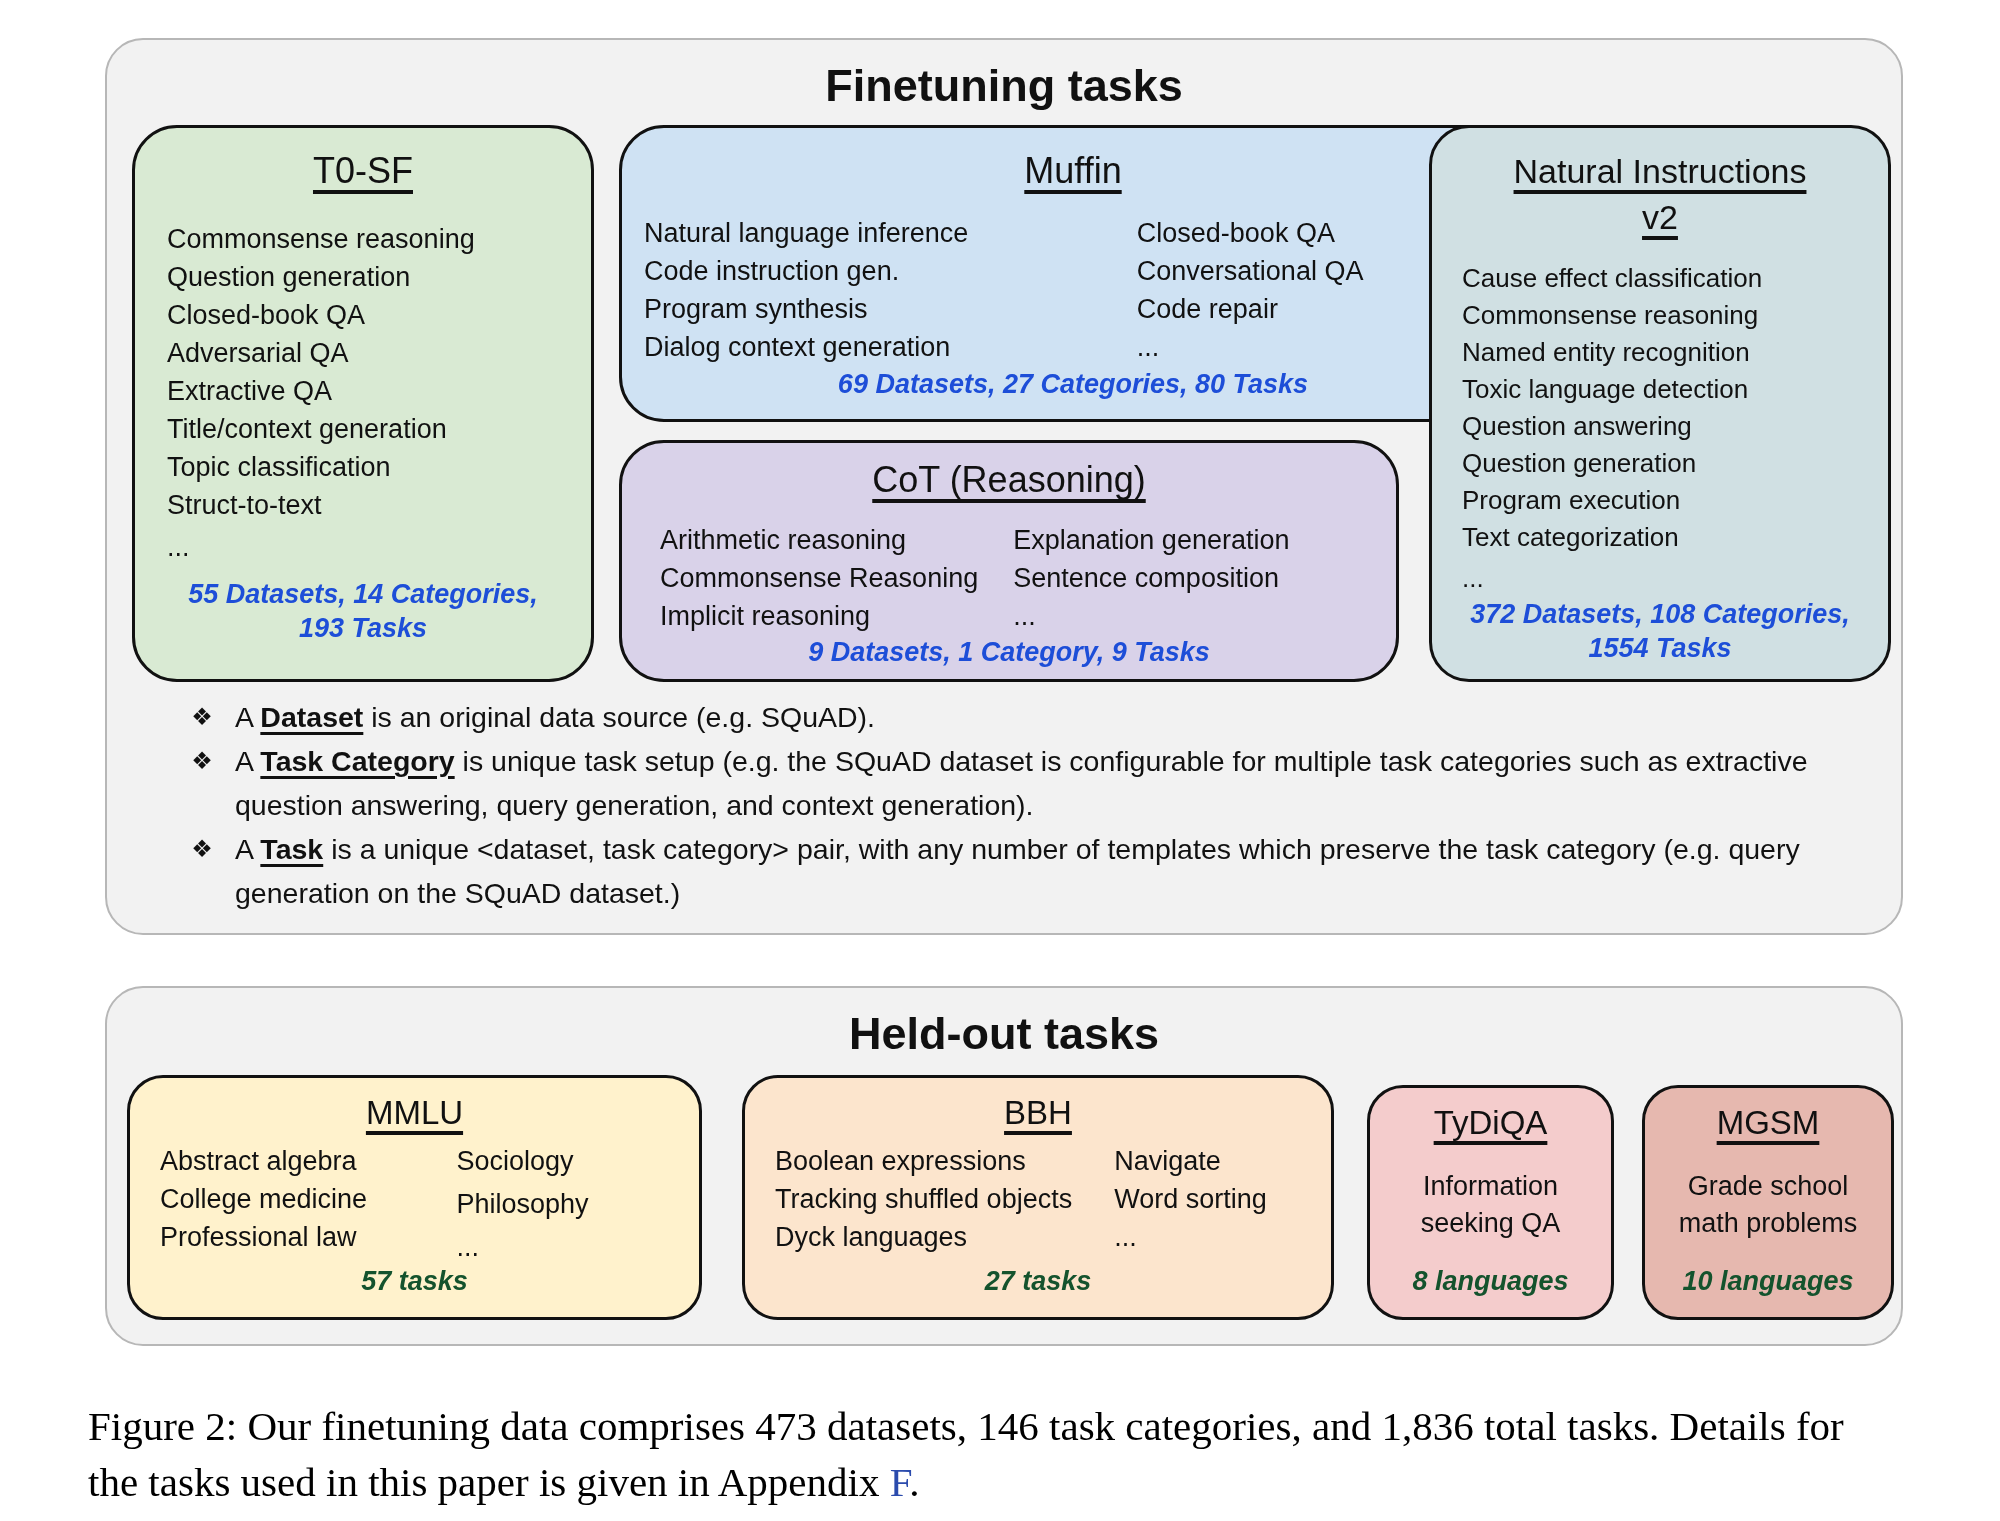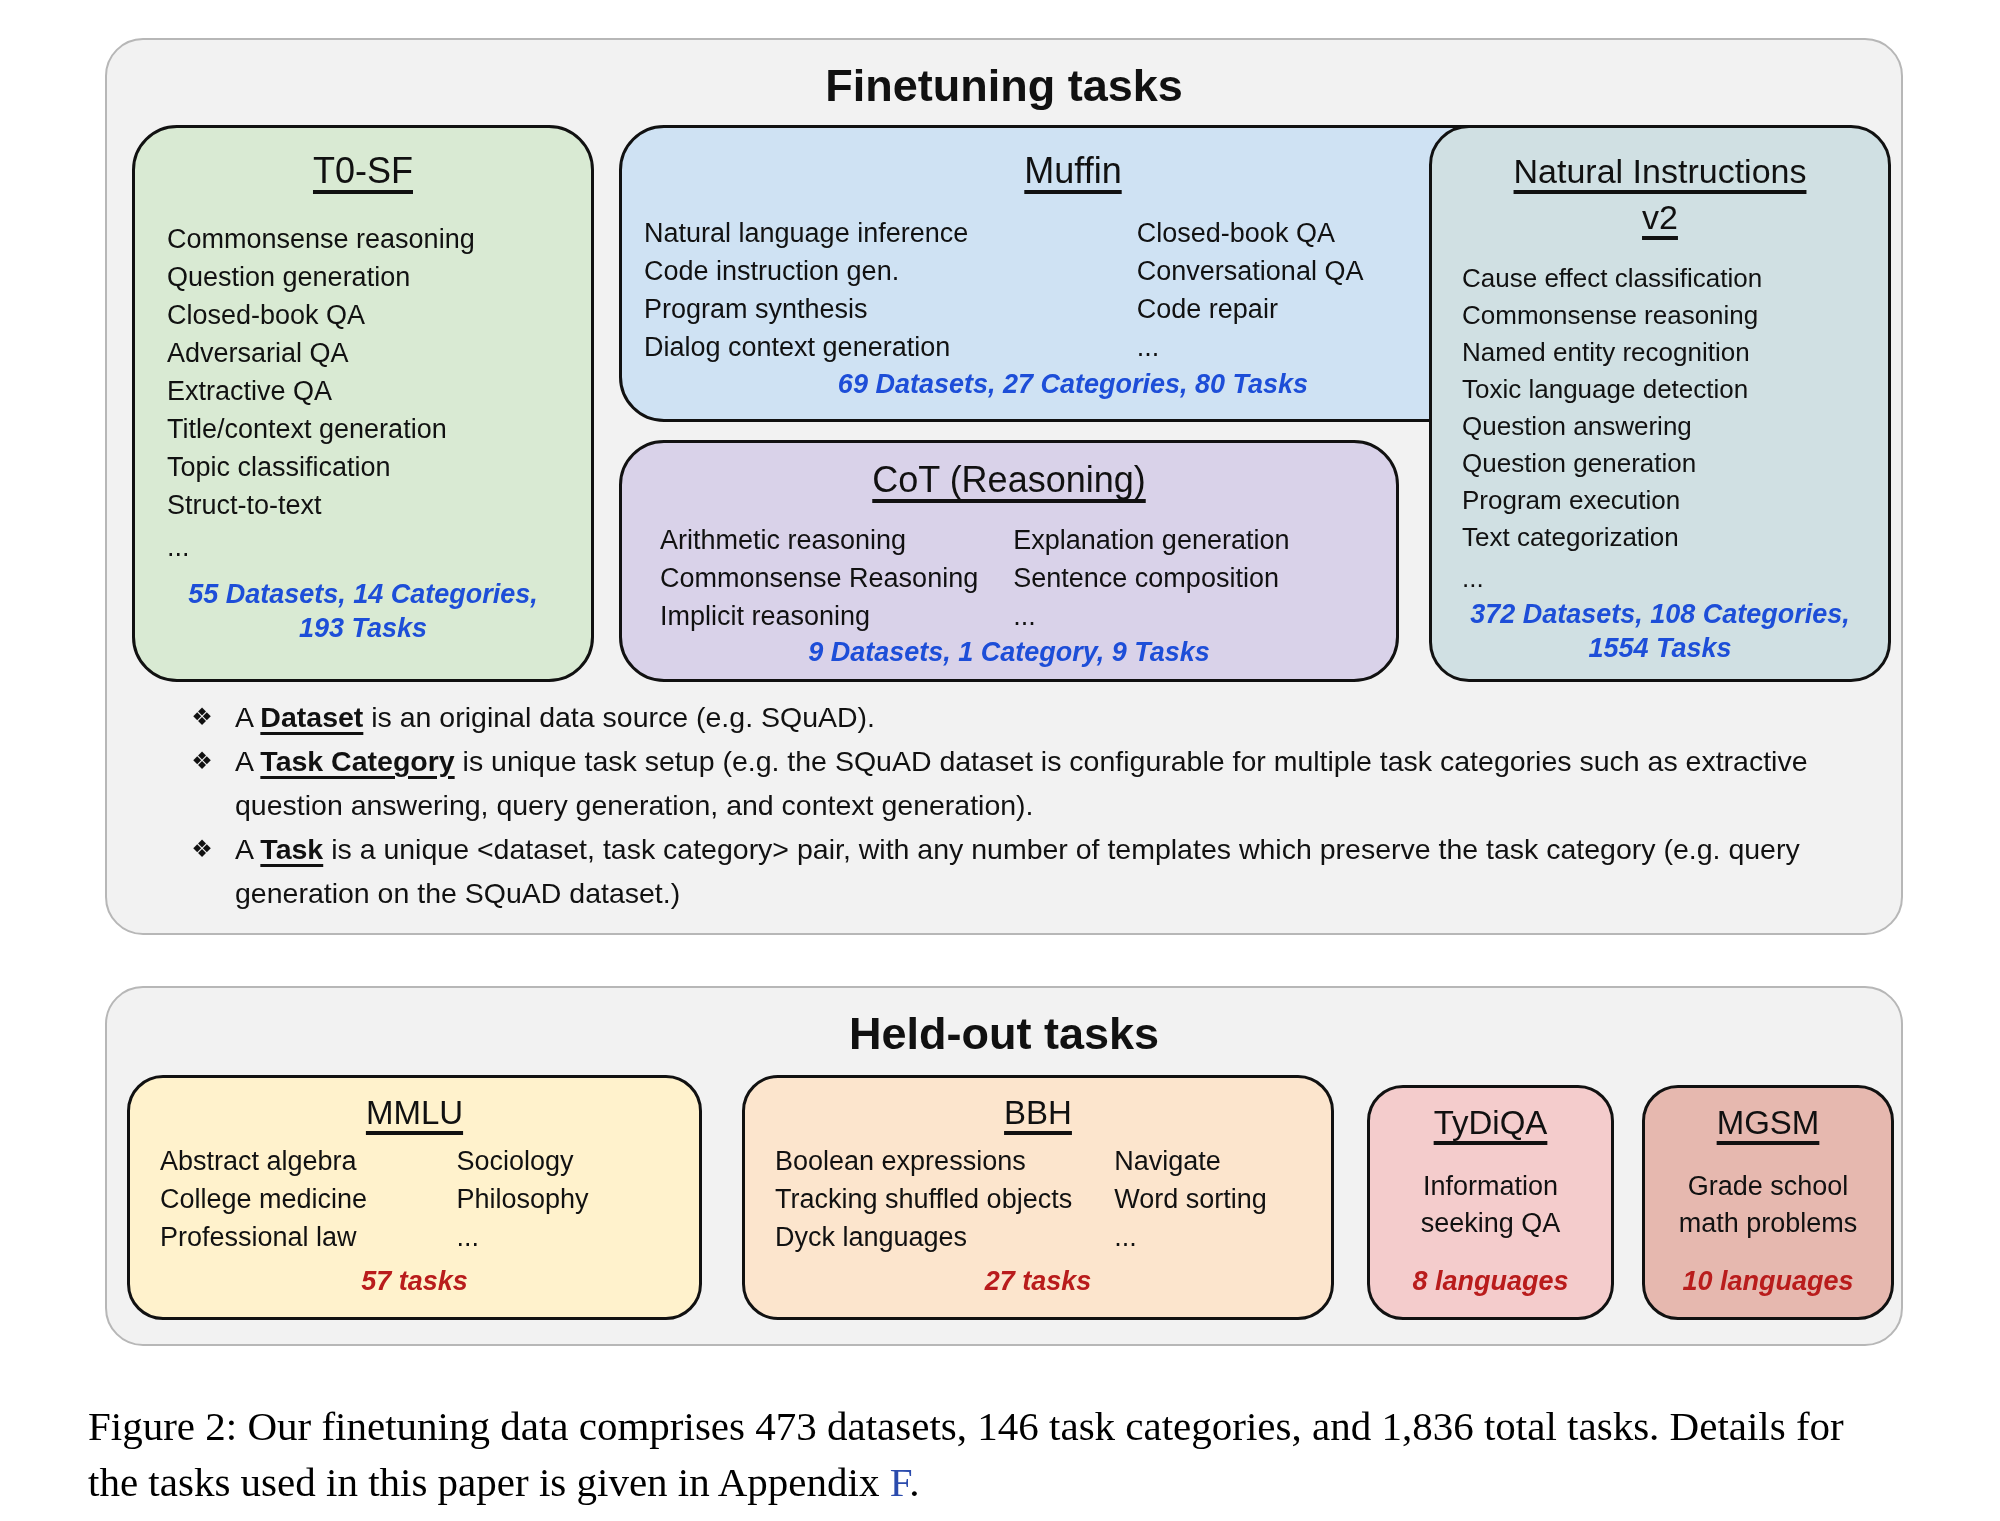--- a/index.html
+++ b/index.html
@@ -9,21 +9,21 @@
   .section{position:absolute;background:#f2f2f2;border:2px solid #b7b7b7;border-radius:38px;box-sizing:border-box;}
   #finetuning-section{left:105px;top:38px;width:1798px;height:897px;}
   #heldout-section{left:105px;top:986px;width:1798px;height:360px;}
   .section-title{text-align:center;font-weight:bold;font-size:45px;letter-spacing:0px;margin-top:20px;}
 
   
   .card{position:absolute;border:3px solid #111;border-radius:45px;box-sizing:border-box;display:flex;flex-direction:column;}
   .card-title{text-align:center;font-weight:normal;font-size:36px;text-decoration:underline;text-decoration-thickness:4px;text-underline-offset:7px;margin-top:22px;}
   .item{font-size:27px;line-height:38px;white-space:nowrap;}
   .stats{color:#1d4ed8;font-weight:bold;font-style:italic;font-size:27px;line-height:34px;text-align:center;}
-  .stats-black{color:#b91c1c;font-weight:bold;font-style:italic;font-size:27px;text-align:center;}
+  .stats-black{color:#14532d;font-weight:bold;font-style:italic;font-size:27px;text-align:center;}
   .two-col{display:flex;}
   .col{display:flex;flex-direction:column;}
 
   #t0sf-card{left:25px;top:85px;width:462px;height:557px;background:#d9ead3;}
   #t0sf-card .list{margin:28px 0 0 32px;flex:1;}
   #t0sf-card .stats{margin:0 30px 34px 30px;}
   #t0sf-card .ellipsis{margin-top:4px;}
 
   #muffin-card{left:512px;top:85px;width:908px;height:297px;background:#cfe2f3;}
   #muffin-card .two-col{margin:22px 0 0 22px;flex:1;}
@@ -54,21 +54,21 @@
 
   
   .hcard{border-radius:36px;}
   #mmlu-card{left:20px;top:87px;width:575px;height:245px;background:#fff2cc;}
   #bbh-card{left:635px;top:87px;width:592px;height:245px;background:#fce5cd;}
   #tydiqa-card{left:1260px;top:97px;width:247px;height:235px;background:#f4cccc;}
   #mgsm-card{left:1535px;top:97px;width:252px;height:235px;background:#e6b8af;}
   .hcard .card-title{font-size:33px;margin-top:16px;}
   .hcard .two-col{margin:10px 0 0 30px;flex:1;}
   #mmlu-card .c1{width:55%;}
-  #mmlu-card .c2{width:45%;}
+  #mmlu-card .c2{width:45%;justify-content:space-between;}
   #bbh-card .c1{width:61%;}
   #bbh-card .c2{width:39%;}
   .hcard .stats-black{margin-bottom:20px;}
   .hcard .body-text{flex:1;text-align:center;font-size:27px;line-height:37px;margin-top:26px;padding:0 18px;}
 
   
   .caption{position:absolute;left:88px;top:1398px;width:1860px;font-family:"Liberation Serif",serif;font-size:41px;line-height:56px;color:#000;}
   .appendix-link{color:#2b4bad;}
 </style>
 </head>

